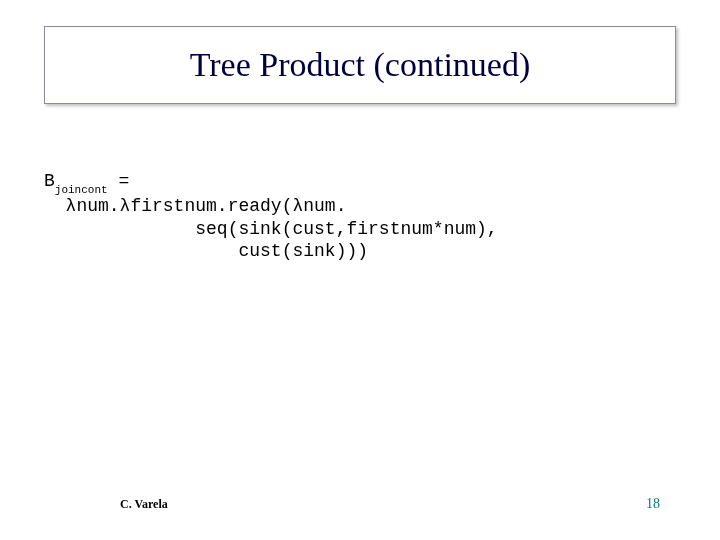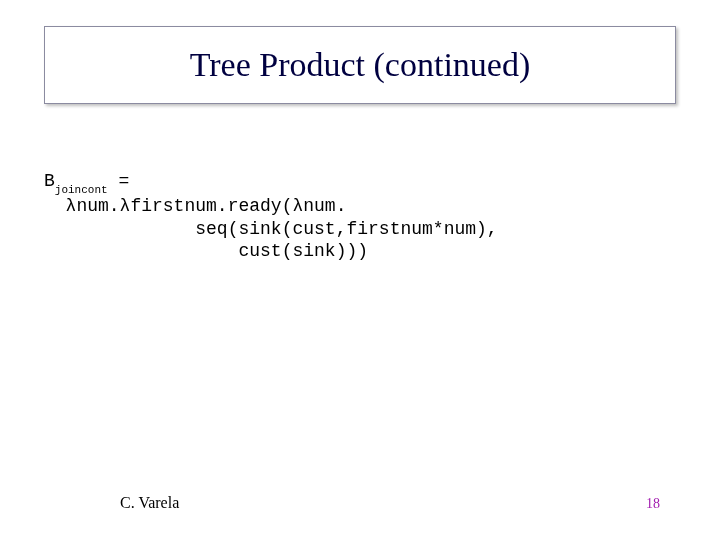--- a/index.html
+++ b/index.html
@@ -54,30 +54,31 @@
     font-size: 11px;
     vertical-align: sub;
     position: relative;
     top: 2px;
   }
   .footer-author {
     position: absolute;
     bottom: 28px;
     left: 120px;
     font-family: "Times New Roman", Times, serif;
-    font-size: 16px;
+    font-size: 12px;
     color: #000;
+    font-weight: bold;
   }
   .footer-page {
     position: absolute;
     bottom: 28px;
     right: 60px;
     font-family: "Times New Roman", Times, serif;
     font-size: 14px;
-    color: #a21caf;
+    color: #0f766e;
   }
 </style>
 </head>
 <body>
 
 <div class="slide">
 
   <div class="title-box">
     <div class="title-text">Tree Product (continued)</div>
   </div>

